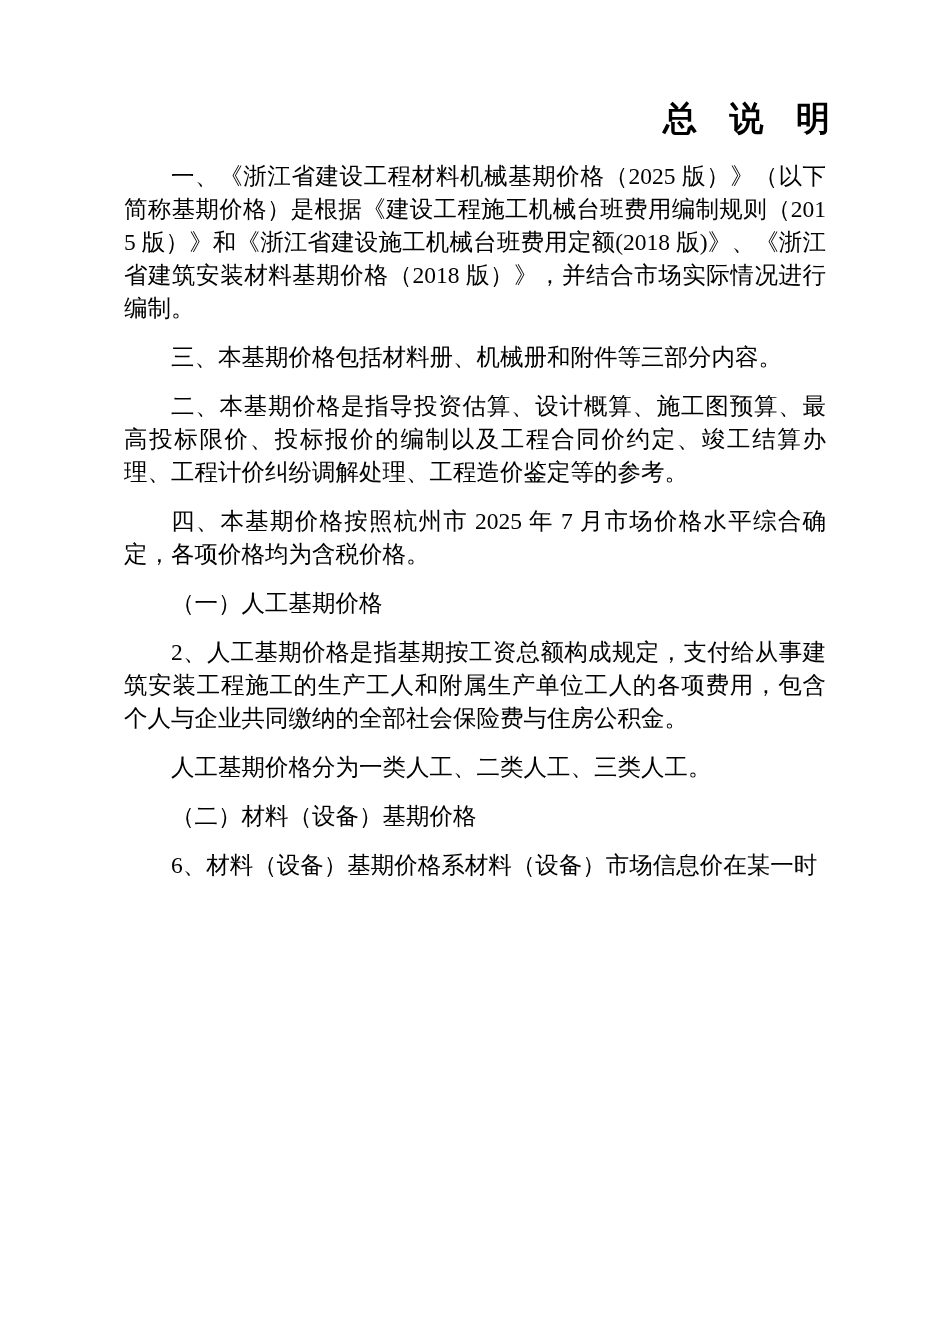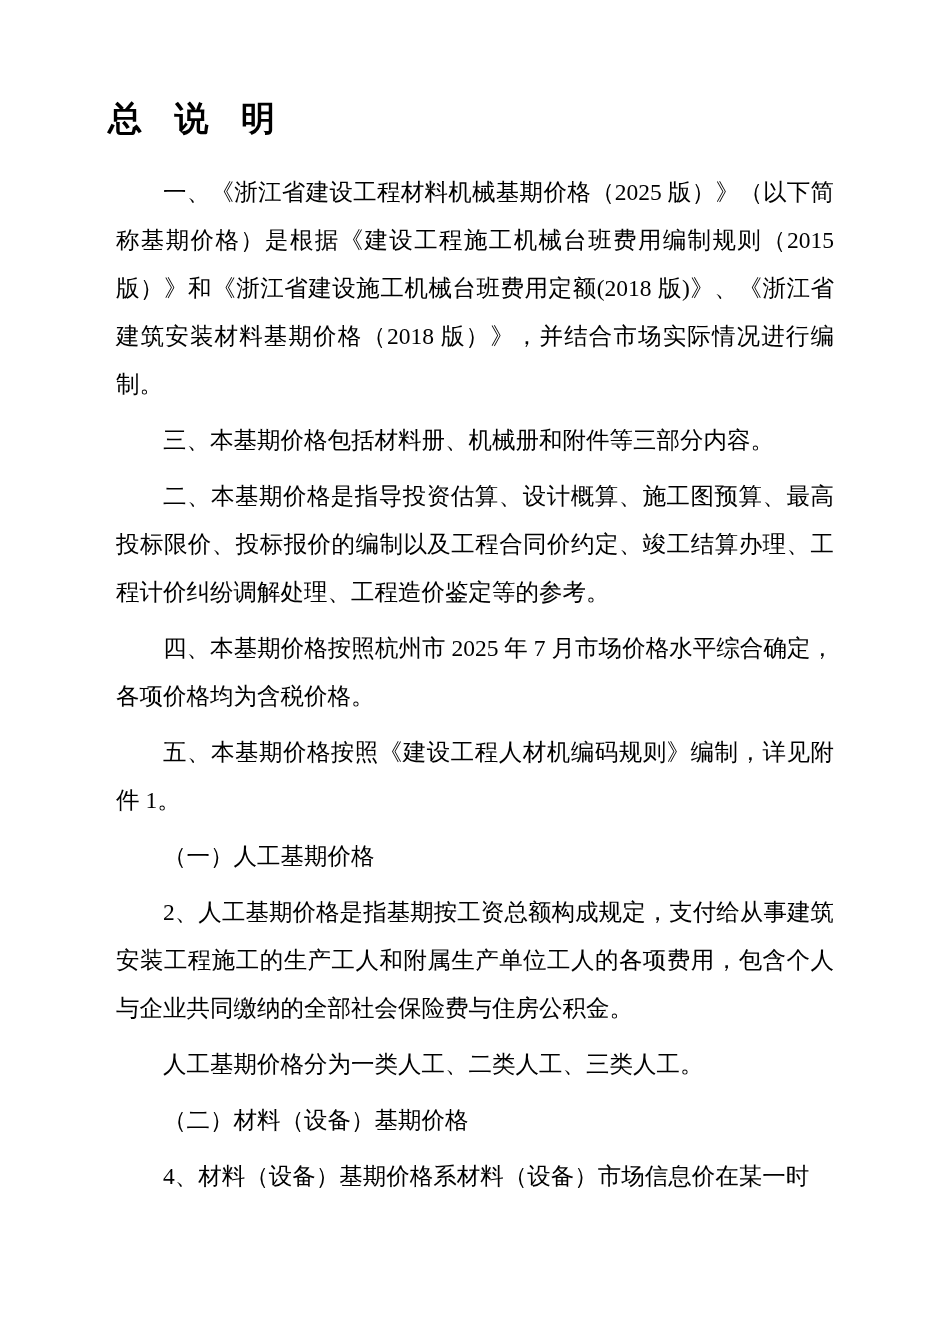--- a/index.html
+++ b/index.html
@@ -16,53 +16,52 @@
   }
   .page {
     position: relative;
     width: 950px;
     height: 1344px;
     background: #ffffff;
     box-sizing: border-box;
     padding: 96px 108px 40px 108px;
   }
   .doc-title {
-    text-align: left;
+    text-align: right;
     font-size: 34px;
     font-weight: bold;
     letter-spacing: 12px;
-    margin: 0 0 26px 0;
+    margin: 0 0 18px 0;
     font-family: "Liberation Serif", "DejaVu Serif", serif;
   }
   .body-text {
     font-size: 23.5px;
     line-height: 48px;
     text-align: justify;
     text-justify: inter-ideograph;
   }
   .para {
-    margin: 8px;
+    margin: 16px;
     text-indent: 2em;
     font-size: 23.5px;
-    line-height: 48px;
+    line-height: 33px;
     text-align: justify;
     text-justify: inter-ideograph;
     word-break: break-all;
   }
 </style>
 </head>
 <body>
 
 <div class="page">
   <h1 class="doc-title">总 说 明</h1>
   <div class="body-text">
     <p class="para">一、《浙江省建设工程材料机械基期价格（2025 版）》（以下简称基期价格）是根据《建设工程施工机械台班费用编制规则（2015 版）》和《浙江省建设施工机械台班费用定额(2018 版)》、《浙江省建筑安装材料基期价格（2018 版）》，并结合市场实际情况进行编制。</p>
     <p class="para">三、本基期价格包括材料册、机械册和附件等三部分内容。</p>
     <p class="para">二、本基期价格是指导投资估算、设计概算、施工图预算、最高投标限价、投标报价的编制以及工程合同价约定、竣工结算办理、工程计价纠纷调解处理、工程造价鉴定等的参考。</p>
     <p class="para">四、本基期价格按照杭州市 2025 年 7 月市场价格水平综合确定，各项价格均为含税价格。</p>
-    <p class="para">五、本基期价格按照《建设工程人材机编码规则》编制，详见附件 1。</p>
     <p class="para">（一）人工基期价格</p>
     <p class="para">2、人工基期价格是指基期按工资总额构成规定，支付给从事建筑安装工程施工的生产工人和附属生产单位工人的各项费用，包含个人与企业共同缴纳的全部社会保险费与住房公积金。</p>
     <p class="para">人工基期价格分为一类人工、二类人工、三类人工。</p>
     <p class="para">（二）材料（设备）基期价格</p>
-    <p class="para">4、材料（设备）基期价格系材料（设备）市场信息价在某一时</p>
+    <p class="para">6、材料（设备）基期价格系材料（设备）市场信息价在某一时</p>
   </div>
 </div>
 
 </body></html>

